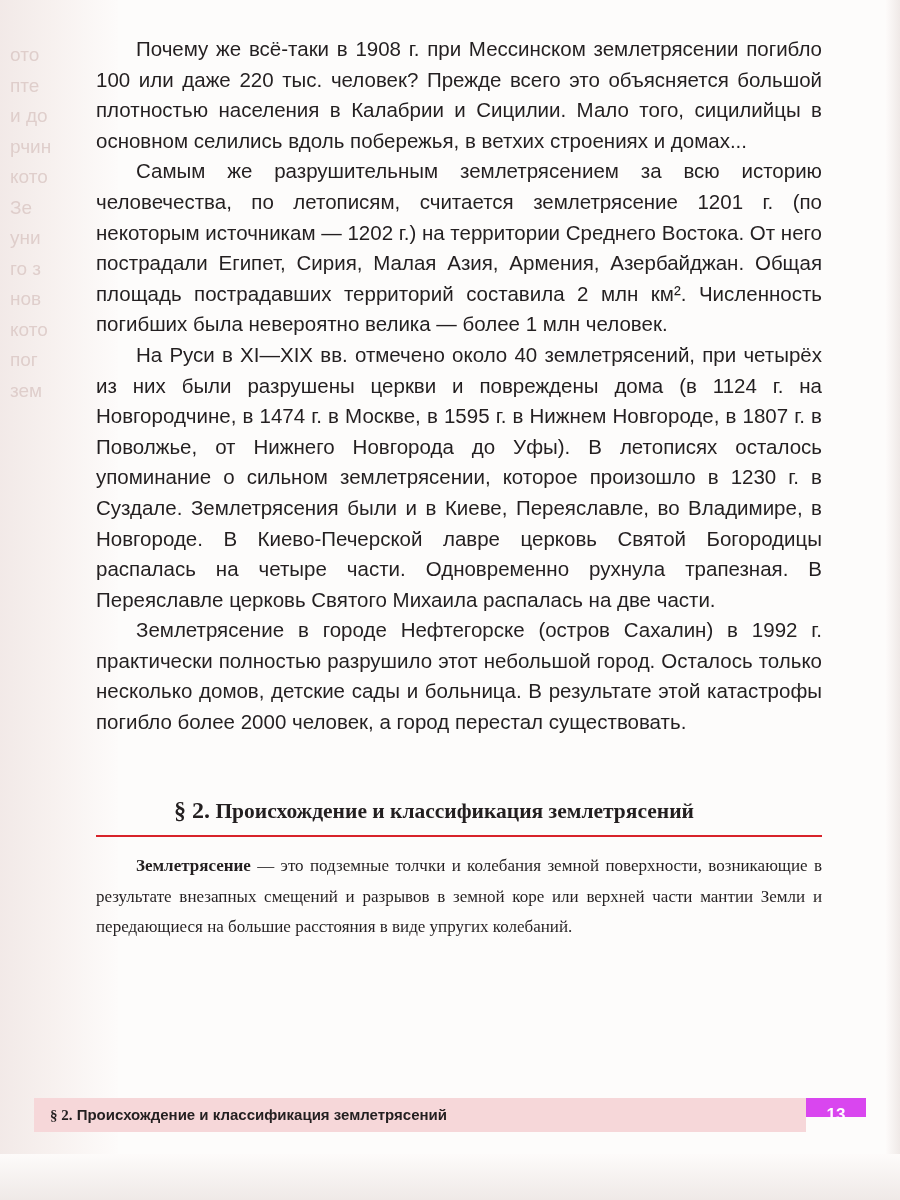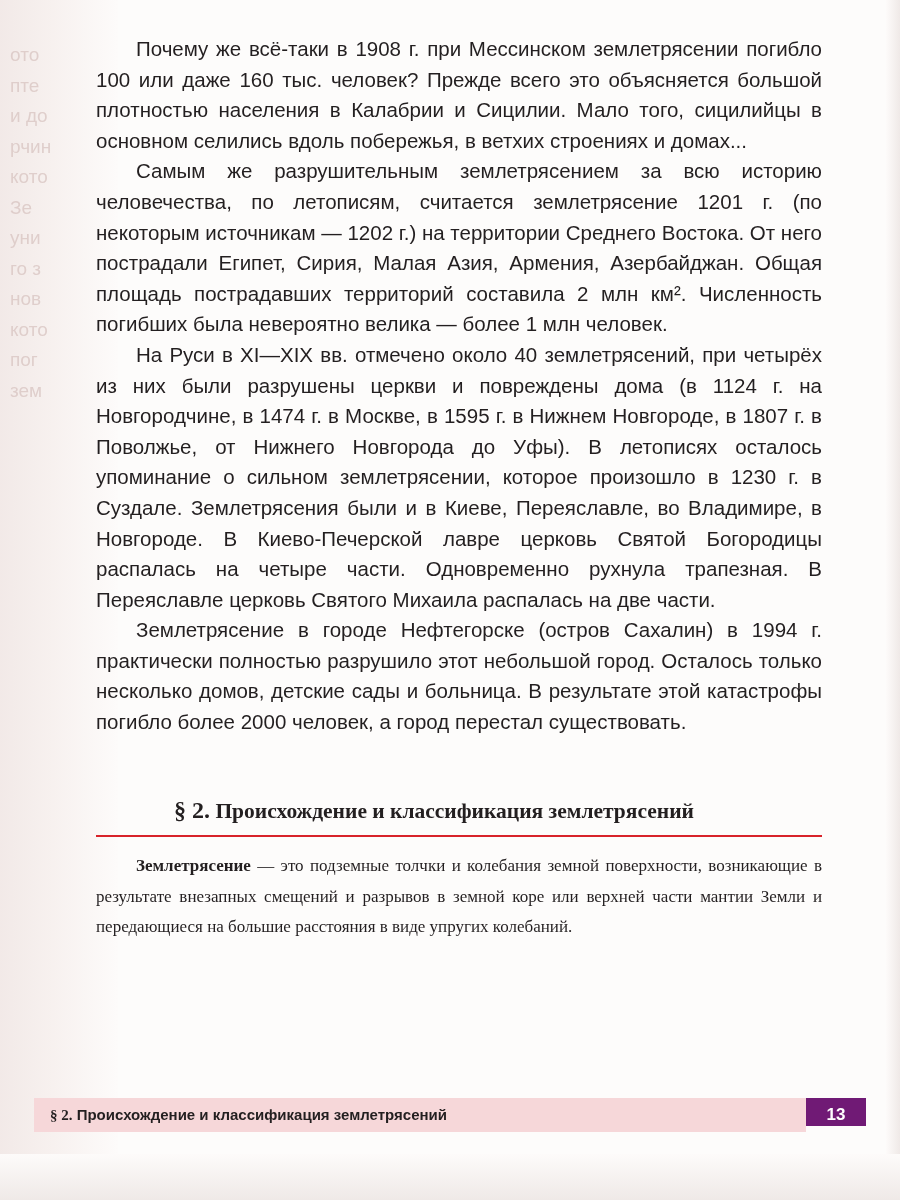--- a/index.html
+++ b/index.html
@@ -148,22 +148,22 @@
     font-weight: bold;
     white-space: nowrap;
   }
   .footer-text .f-sym { font-family: "Liberation Serif", serif; }
   .footer-text .f-rest { font-weight: bold; }
   .page-num-box {
     position: absolute;
     right: 0;
     top: 0;
     width: 60px;
-    height: 28px;
-    background: #701a75;
+    height: 19px;
+    background: #d946ef;
   }
   .page-num {
     display: block;
     width: 60px;
     height: 34px;
     line-height: 34px;
     text-align: center;
     color: #ffffff;
     font-weight: bold;
     font-size: 17px;
@@ -176,24 +176,24 @@
 <div class="page">
   <div class="bleed"></div>
   <div class="bleed-lines">
     ото<br>пте<br>и до<br>рчин<br>кото<br>Зе<br>уни<br>го з<br>нов<br>кото<br>пог<br>зем
   </div>
   <div class="edge-right"></div>
   <div class="edge-bottom"></div>
 
   <div class="content">
 
-    <p class="body-par">Почему же всё-таки в 1908 г. при Мессинском землетрясении погибло 100 или даже 160 тыс. человек? Прежде всего это объясняется большой плотностью населения в Калабрии и Сицилии. Мало того, сицилийцы в основном селились вдоль побережья, в ветхих строениях и домах...</p>
+    <p class="body-par">Почему же всё-таки в 1908 г. при Мессинском землетрясении погибло 100 или даже 220 тыс. человек? Прежде всего это объясняется большой плотностью населения в Калабрии и Сицилии. Мало того, сицилийцы в основном селились вдоль побережья, в ветхих строениях и домах...</p>
     <p class="body-par">Самым же разрушительным землетрясением за всю историю человечества, по летописям, считается землетрясение 1201 г. (по некоторым источникам — 1202 г.) на территории Среднего Востока. От него пострадали Египет, Сирия, Малая Азия, Армения, Азербайджан. Общая площадь пострадавших территорий составила 2 млн км². Численность погибших была невероятно велика — более 1 млн человек.</p>
     <p class="body-par">На Руси в XI—XIX вв. отмечено около 40 землетрясений, при четырёх из них были разрушены церкви и повреждены дома (в 1124 г. на Новгородчине, в 1474 г. в Москве, в 1595 г. в Нижнем Новгороде, в 1807 г. в Поволжье, от Нижнего Новгорода до Уфы). В летописях осталось упоминание о сильном землетрясении, которое произошло в 1230 г. в Суздале. Землетрясения были и в Киеве, Переяславле, во Владимире, в Новгороде. В Киево-Печерской лавре церковь Святой Богородицы распалась на четыре части. Одновременно рухнула трапезная. В Переяславле церковь Святого Михаила распалась на две части.</p>
-    <p class="body-par">Землетрясение в городе Нефтегорске (остров Сахалин) в 1994 г. практически полностью разрушило этот небольшой город. Осталось только несколько домов, детские сады и больница. В результате этой катастрофы погибло более 2000 человек, а город перестал существовать.</p>
+    <p class="body-par">Землетрясение в городе Нефтегорске (остров Сахалин) в 1992 г. практически полностью разрушило этот небольшой город. Осталось только несколько домов, детские сады и больница. В результате этой катастрофы погибло более 2000 человек, а город перестал существовать.</p>
 
     <div class="section-head">
       <span class="sect-title"><span class="sect-sym">§ 2.</span> <span>Происхождение и классификация землетрясений</span></span>
     </div>
     <div class="rule"></div>
 
     <div class="serif-block">
       <p class="serif-par"><span class="term">Землетрясение</span><span> — это подземные толчки и колебания земной поверхности, возникающие в результате внезапных смещений и разрывов в земной коре или верхней части мантии Земли и передающиеся на большие расстояния в виде упругих колебаний.</span></p>
     </div>
 

